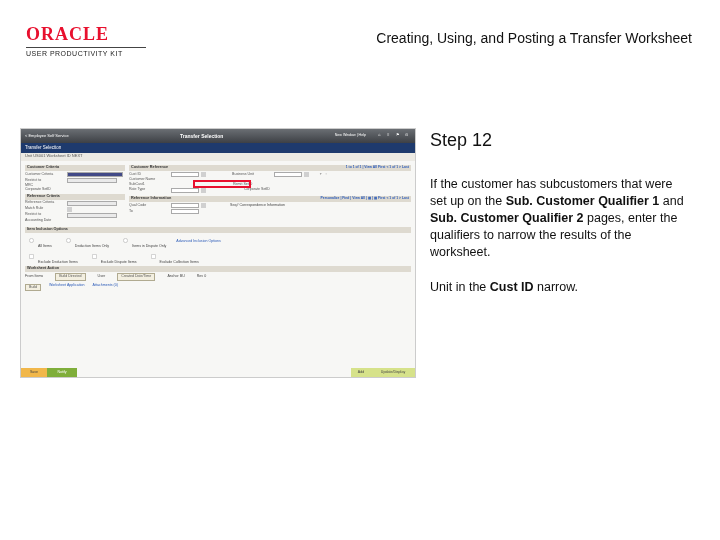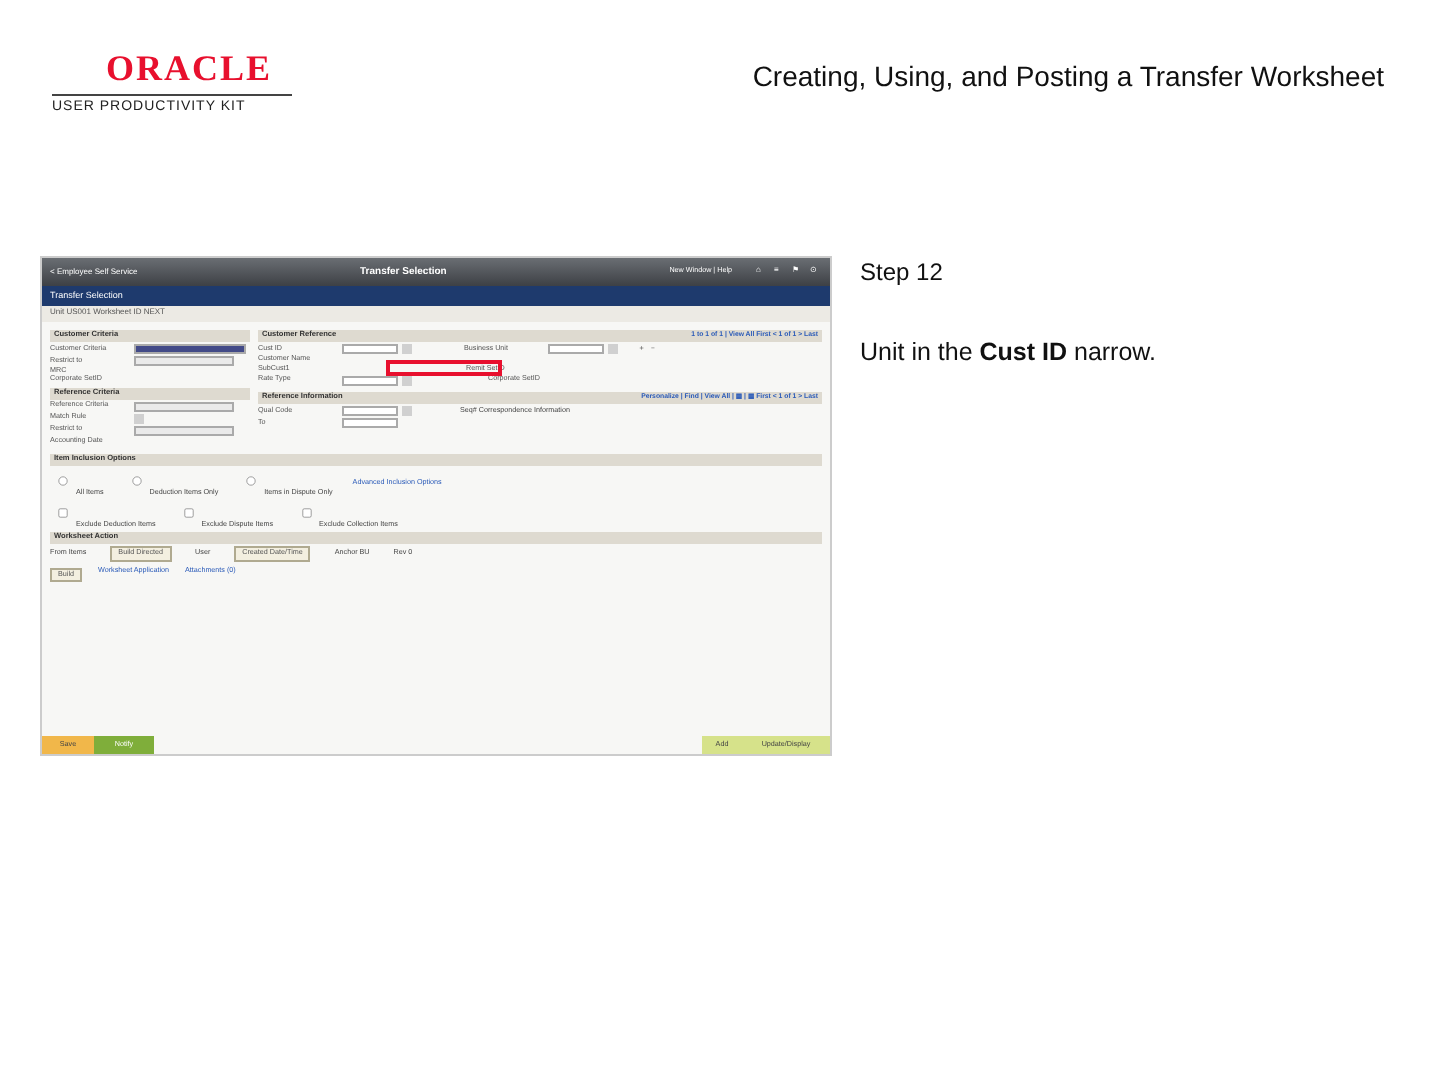--- a/index.html
+++ b/index.html
@@ -18,21 +18,20 @@
     left: 26px;
     top: 24px;
     width: 120px;
   }
   .brand-logo {
     font-family: Georgia, 'Times New Roman', serif;
     font-weight: bold;
     font-size: 18px;
     letter-spacing: 1px;
     color: #e8102e;
-    margin-left: 27px;
   }
   .brand-sub {
     font-size: 7px;
     letter-spacing: 0.5px;
     color: #222;
     border-top: 1px solid #444;
     padding-top: 2px;
     margin-top: 2px;
   }
   .page-title {
@@ -146,21 +145,21 @@
 
   .instructions {
     flex: 1;
     font-size: 12.5px;
     line-height: 1.35;
     color: #111;
     max-width: 262px;
   }
   .instructions h3 {
     margin: 0 0 24px;
-    font-size: 12px;
+    font-size: 18px;
     font-weight: normal;
   }
   .instructions p { margin: 0 0 18px; }
 </style>
 </head>
 <body>
 
 <div class="brand">
   <div class="brand-logo">ORACLE</div>
   <div class="brand-sub">USER PRODUCTIVITY KIT</div>
@@ -308,16 +307,19 @@
       <div class="r1">Add</div>
       <div class="r2">Update/Display</div>
     </div>
 
     <div class="redbox"></div>
   </div>
 
   <div class="instructions">
     <h3>Step 12</h3>
     <p>
+      <span>If the customer has subcustomers that were set up on the </span><b>Sub. Customer Qualifier 1</b><span> and </span><b>Sub. Customer Qualifier 2</b><span> pages, enter the qualifiers to narrow the results of the worksheet.</span>
+    </p>
+    <p>
       <span>Unit in the </span><b>Cust ID</b><span> narrow.</span>
     </p>
   </div>
 </div>
 
 </body></html>

